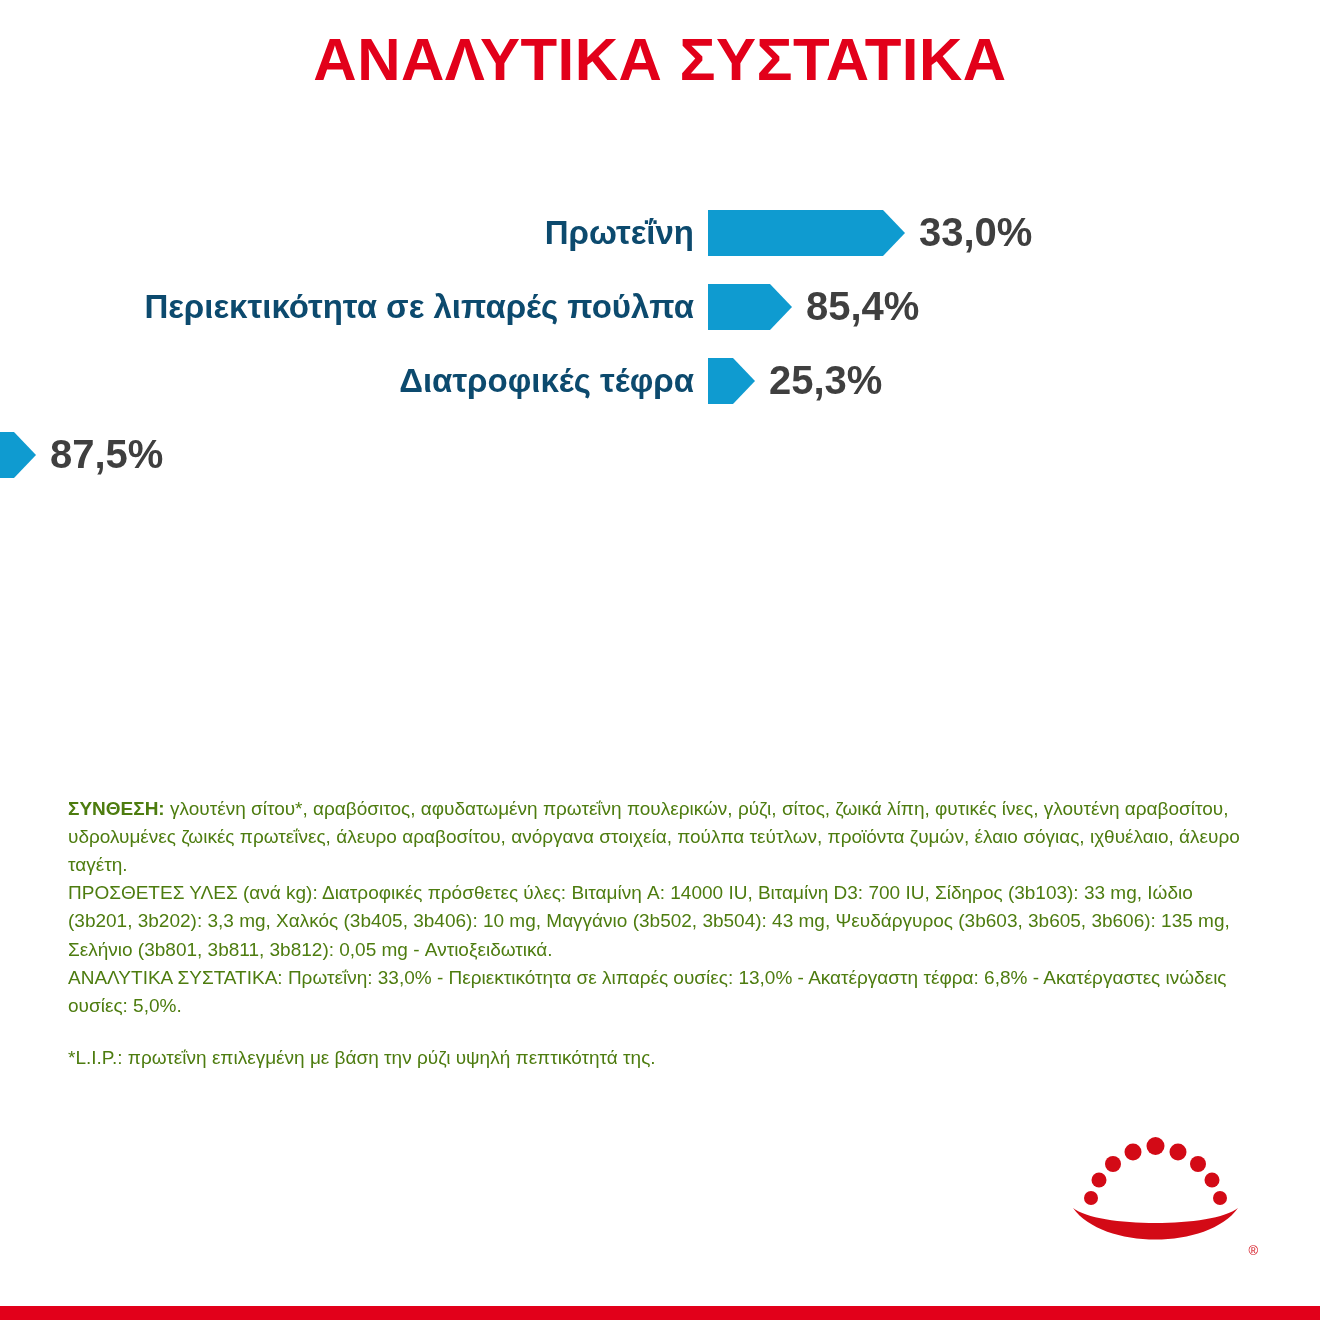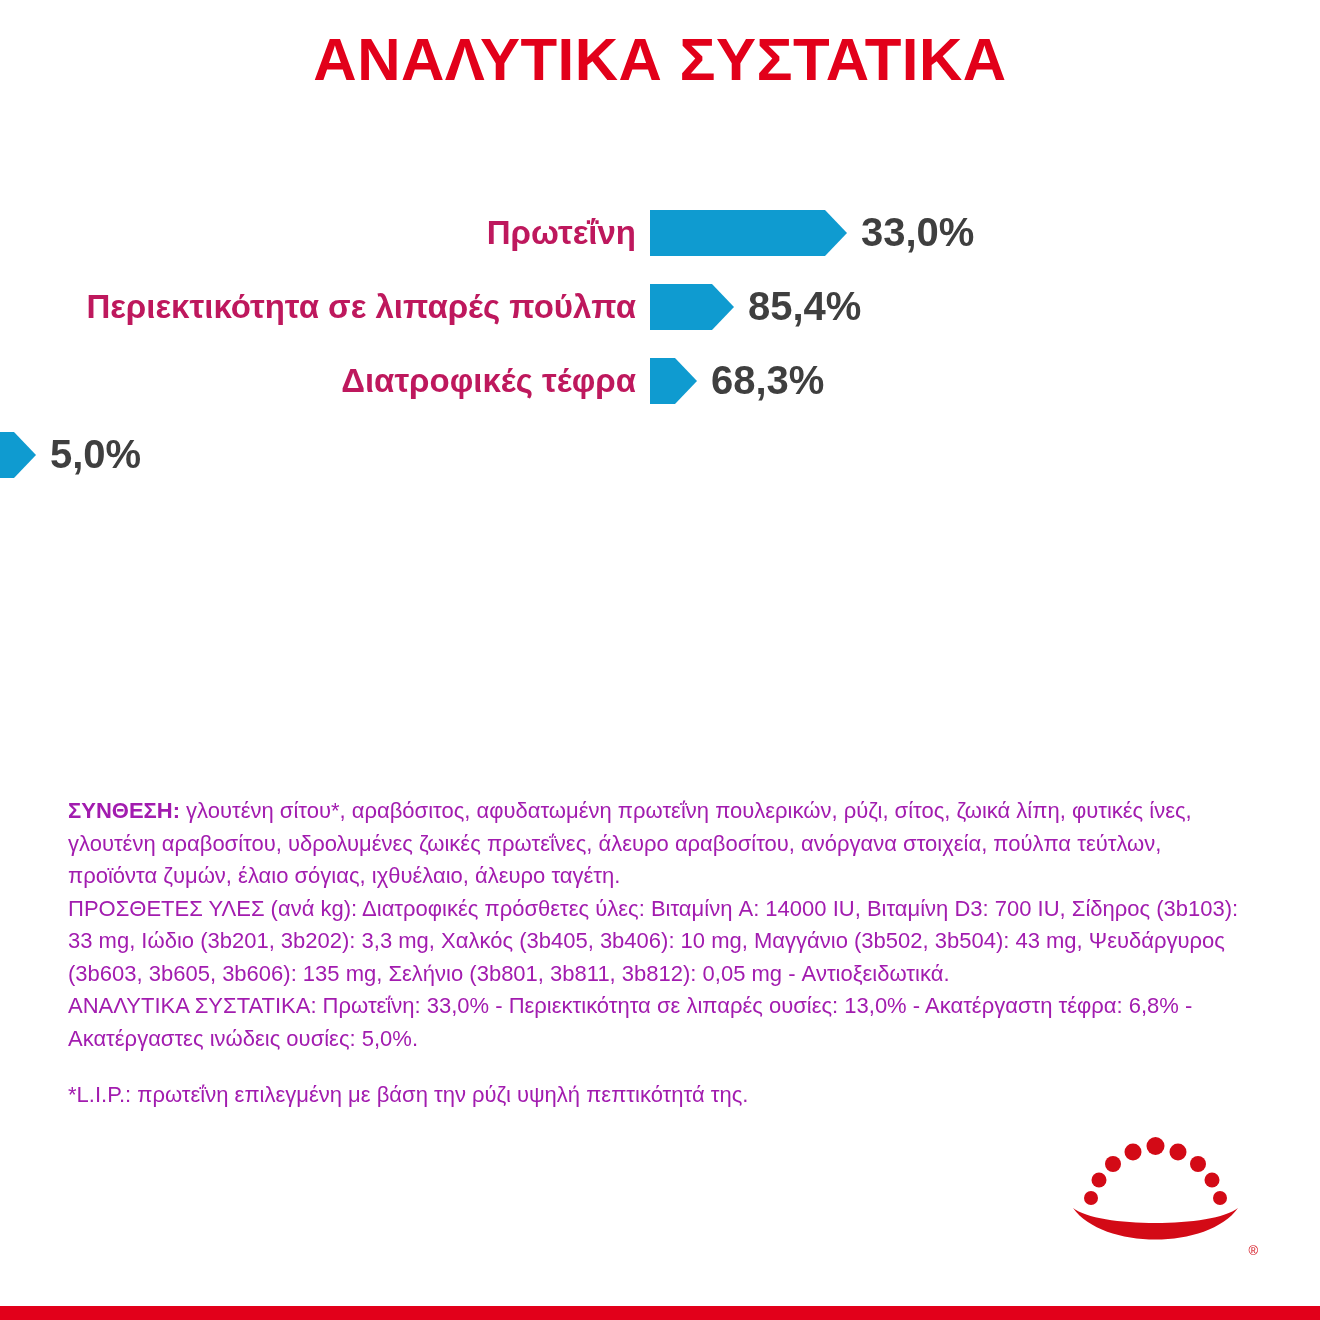--- a/index.html
+++ b/index.html
@@ -31,25 +31,25 @@
     margin-top: 120px;
     display: flex;
     flex-direction: column;
     gap: 28px;
   }
   .row {
     display: flex;
     align-items: center;
   }
   .row-label {
-    width: 650px;
+    width: 708px;
     text-align: right;
     padding-right: 14px;
     box-sizing: border-box;
-    color: #be185d;
+    color: #0c4a6e;
     font-weight: bold;
     font-size: 33px;
     line-height: 1.22;
   }
   .bar-wrap {
     display: flex;
   }
   .bar {
     height: 46px;
     background: #0f9bd0;
@@ -73,22 +73,22 @@
     font-size: 40px;
     white-space: nowrap;
   }
 
   
   .composition {
     position: absolute;
     left: 68px;
     right: 68px;
     top: 795px;
-    color: #a21caf;
-    font-size: 22px;
+    color: #4d7c0f;
+    font-size: 19px;
     line-height: 1.48;
   }
   .composition p {
     margin: 0;
   }
   .composition .lead {
     font-weight: bold;
   }
   .composition .gap {
     margin-top: 24px;
@@ -141,28 +141,28 @@
     <div class="bar-wrap">
       <div class="bar" style="width:62px"></div>
       <div class="bar-value">85,4%</div>
     </div>
   </div>
 
   <div class="row">
     <div class="row-label">Διατροφικές τέφρα</div>
     <div class="bar-wrap">
       <div class="bar" style="width:25px"></div>
-      <div class="bar-value">68,3%</div>
+      <div class="bar-value">25,3%</div>
     </div>
   </div>
 
   <div class="row">
     <div class="bar-wrap">
       <div class="bar" style="width:14px"></div>
-      <div class="bar-value">5,0%</div>
+      <div class="bar-value">87,5%</div>
     </div>
   </div>
 
 </div>
 
 <div class="composition">
   <p><span class="lead">ΣΥΝΘΕΣΗ:</span><span> γλουτένη σίτου*, αραβόσιτος, αφυδατωμένη πρωτεΐνη πουλερικών, ρύζι, σίτος, ζωικά λίπη, φυτικές ίνες, γλουτένη αραβοσίτου, υδρολυμένες ζωικές πρωτεΐνες, άλευρο αραβοσίτου, ανόργανα στοιχεία, πούλπα τεύτλων, προϊόντα ζυμών, έλαιο σόγιας, ιχθυέλαιο, άλευρο ταγέτη.</span></p>
   <p>ΠΡΟΣΘΕΤΕΣ ΥΛΕΣ (ανά kg): Διατροφικές πρόσθετες ύλες: Βιταμίνη A: 14000 IU, Βιταμίνη D3: 700 IU, Σίδηρος (3b103): 33 mg, Ιώδιο (3b201, 3b202): 3,3 mg, Χαλκός (3b405, 3b406): 10 mg, Μαγγάνιο (3b502, 3b504): 43 mg, Ψευδάργυρος (3b603, 3b605, 3b606): 135 mg, Σελήνιο (3b801, 3b811, 3b812): 0,05 mg - Αντιοξειδωτικά.</p>
   <p>ΑΝΑΛΥΤΙΚΑ ΣΥΣΤΑΤΙΚΑ: Πρωτεΐνη: 33,0% - Περιεκτικότητα σε λιπαρές ουσίες: 13,0% - Ακατέργαστη τέφρα: 6,8% - Ακατέργαστες ινώδεις ουσίες: 5,0%.</p>
   <p class="gap">*L.I.P.: πρωτεΐνη επιλεγμένη με βάση την ρύζι υψηλή πεπτικότητά της.</p>

